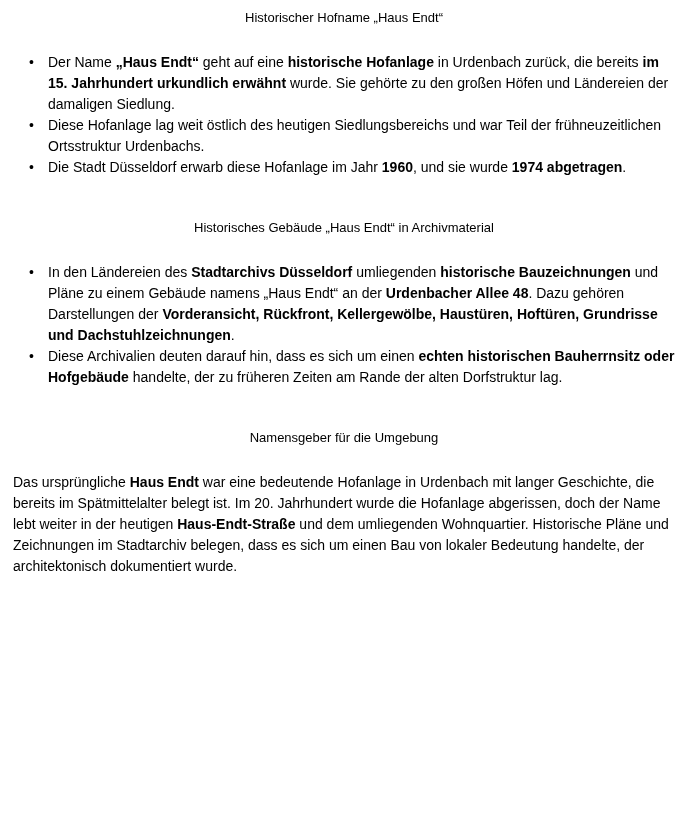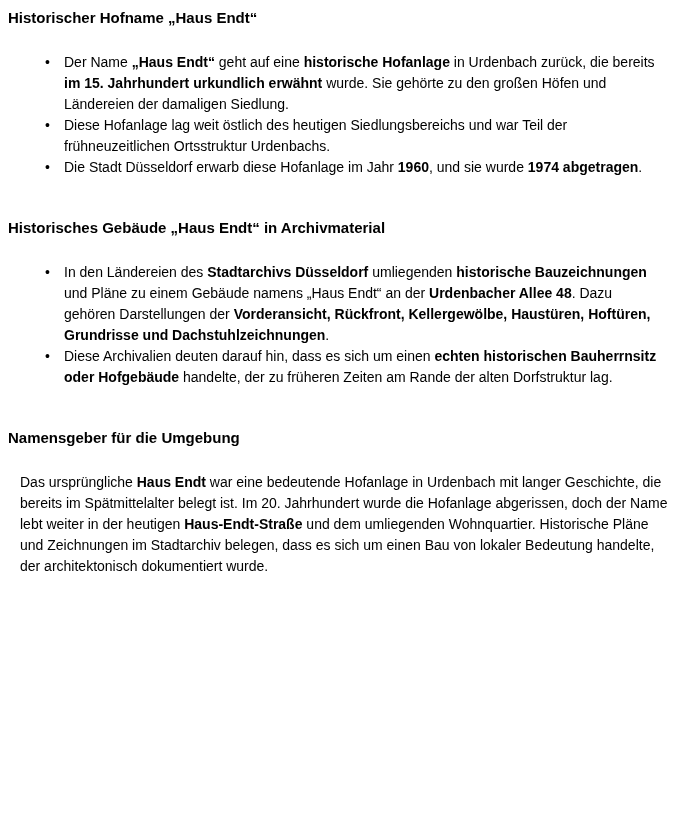--- a/index.html
+++ b/index.html
@@ -13,47 +13,48 @@
     box-sizing: border-box;
     padding: 8px 7px 14px 8px;
     font-family: "Liberation Sans", sans-serif;
     font-size: 14px;
     line-height: 21px;
     color: #000000;
     -webkit-font-smoothing: antialiased;
   }
   .doc section { margin: 0; }
   .doc h2 {
-    font-size: 15px;
+    font-size: 13px;
     line-height: 20px;
-    font-weight: 700;
+    font-weight: 400;
     margin: 0 0 24px 0;
+    text-align: center;
   }
   .doc section + section h2 {
     margin-top: 40px;
   }
   .doc ul {
     list-style: none;
-    margin: 16px;
+    margin: 0;
     padding: 0 0 0 40px;
   }
   .doc li {
     position: relative;
     margin: 0;
     padding: 0;
   }
   .doc li::before {
     content: "\2022";
     position: absolute;
     left: -19px;
     top: 0;
     color: #000000;
   }
   .doc p {
-    margin: 12px;
+    margin: 5px;
   }
   .doc b { font-weight: 700; }
 </style>
 </head>
 <body>
 
 <div class="doc">
 
   <section>
     <h2>Historischer Hofname „Haus Endt“</h2>

